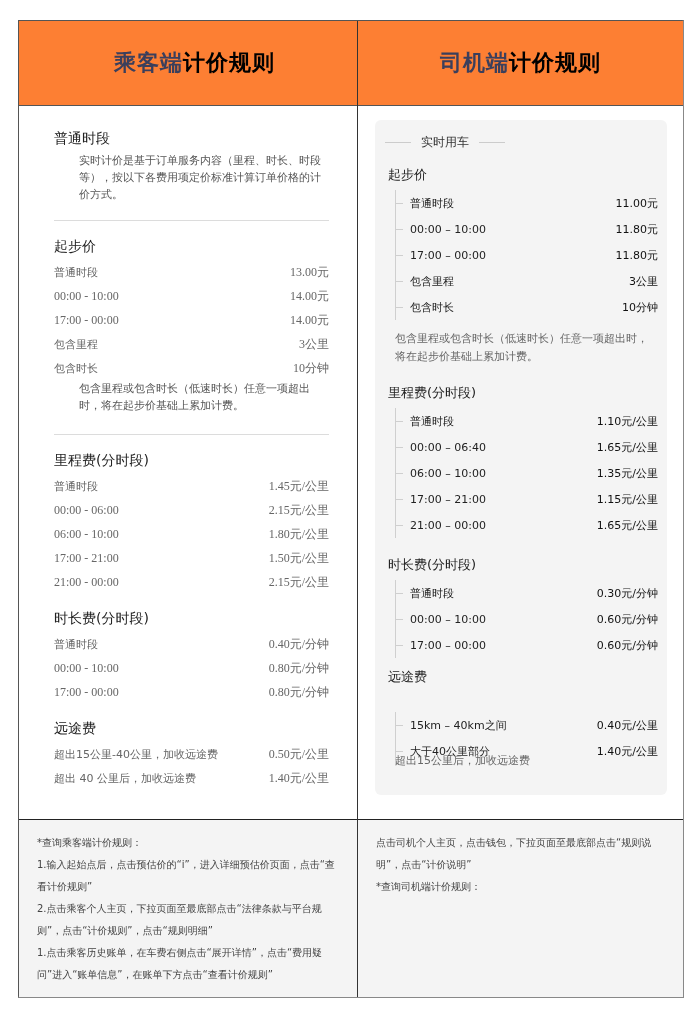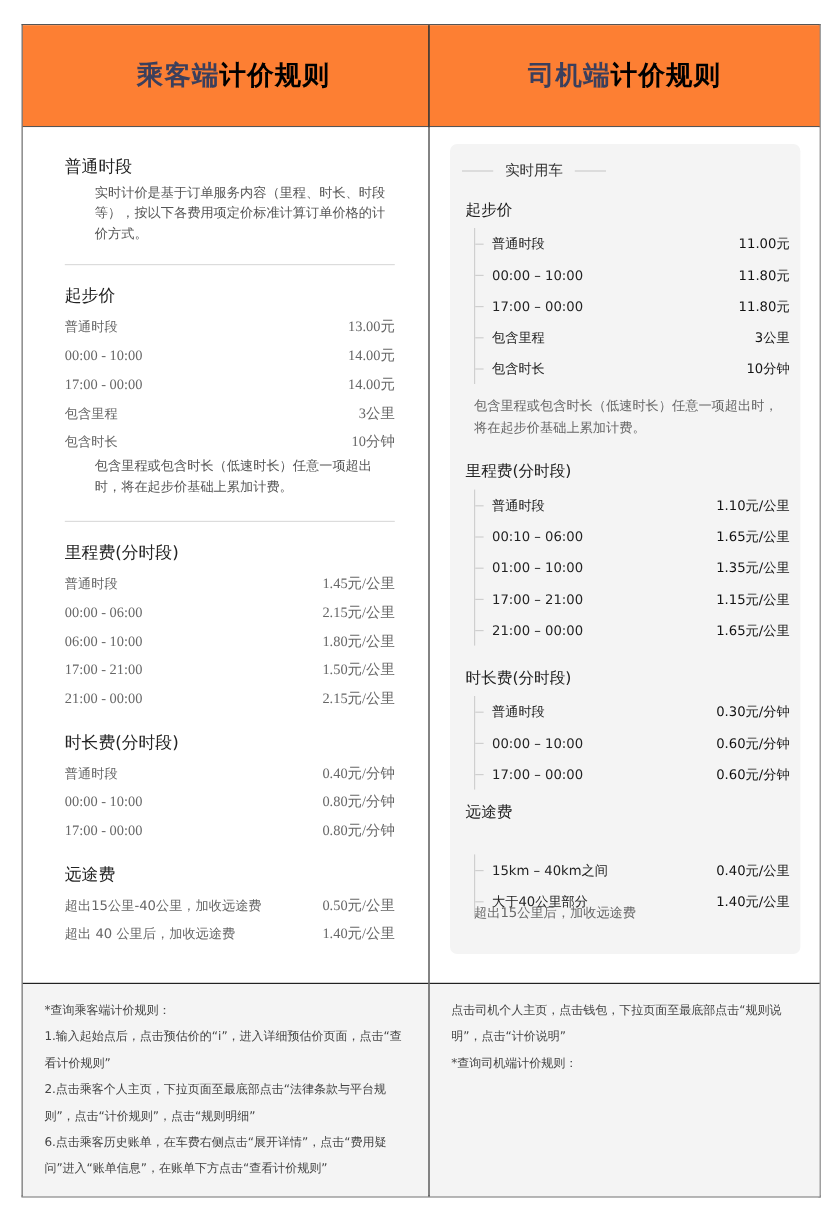--- a/index.html
+++ b/index.html
@@ -168,25 +168,25 @@
       </div>
       <div class="d-note" style="top:210px;">包含里程或包含时长（低速时长）任意一项超出时，将在起步价基础上累加计费。</div>
 
       <div class="d-sec-title" style="top:264px;">里程费(分时段)</div>
       <div class="d-list" style="top:288px;">
         <div class="d-row">
             <span>普通时段</span>
             <span class="v">1.10元/公里</span>
           </div>
         <div class="d-row">
-            <span>00:10 – 06:00</span>
+            <span>00:00 – 06:40</span>
             <span class="v">1.65元/公里</span>
           </div>
         <div class="d-row">
-            <span>01:00 – 10:00</span>
+            <span>06:00 – 10:00</span>
             <span class="v">1.35元/公里</span>
           </div>
         <div class="d-row">
             <span>17:00 – 21:00</span>
             <span class="v">1.15元/公里</span>
           </div>
         <div class="d-row">
             <span>21:00 – 00:00</span>
             <span class="v">1.65元/公里</span>
           </div>
@@ -221,21 +221,21 @@
       </div>
       <div class="d-note" style="top:632px;">超出15公里后，加收远途费</div>
     </div>
   </div>
 
   <div class="foot left">
     <div class="f-text">
       <div>*查询乘客端计价规则：</div>
       <div>1.输入起始点后，点击预估价的“i”，进入详细预估价页面，点击“查看计价规则”</div>
       <div>2.点击乘客个人主页，下拉页面至最底部点击“法律条款与平台规则”，点击“计价规则”，点击“规则明细”</div>
-      <div>6.点击乘客历史账单，在车费右侧点击“展开详情”，点击“费用疑问”进入“账单信息”，在账单下方点击“查看计价规则”</div>
+      <div>1.点击乘客历史账单，在车费右侧点击“展开详情”，点击“费用疑问”进入“账单信息”，在账单下方点击“查看计价规则”</div>
     </div>
   </div>
   <div class="foot right">
     <div class="f-text">
       <div>点击司机个人主页，点击钱包，下拉页面至最底部点击“规则说明”，点击“计价说明”</div>
       <div>*查询司机端计价规则：</div>
     </div>
   </div>
 
   <div class="vdiv"></div>

